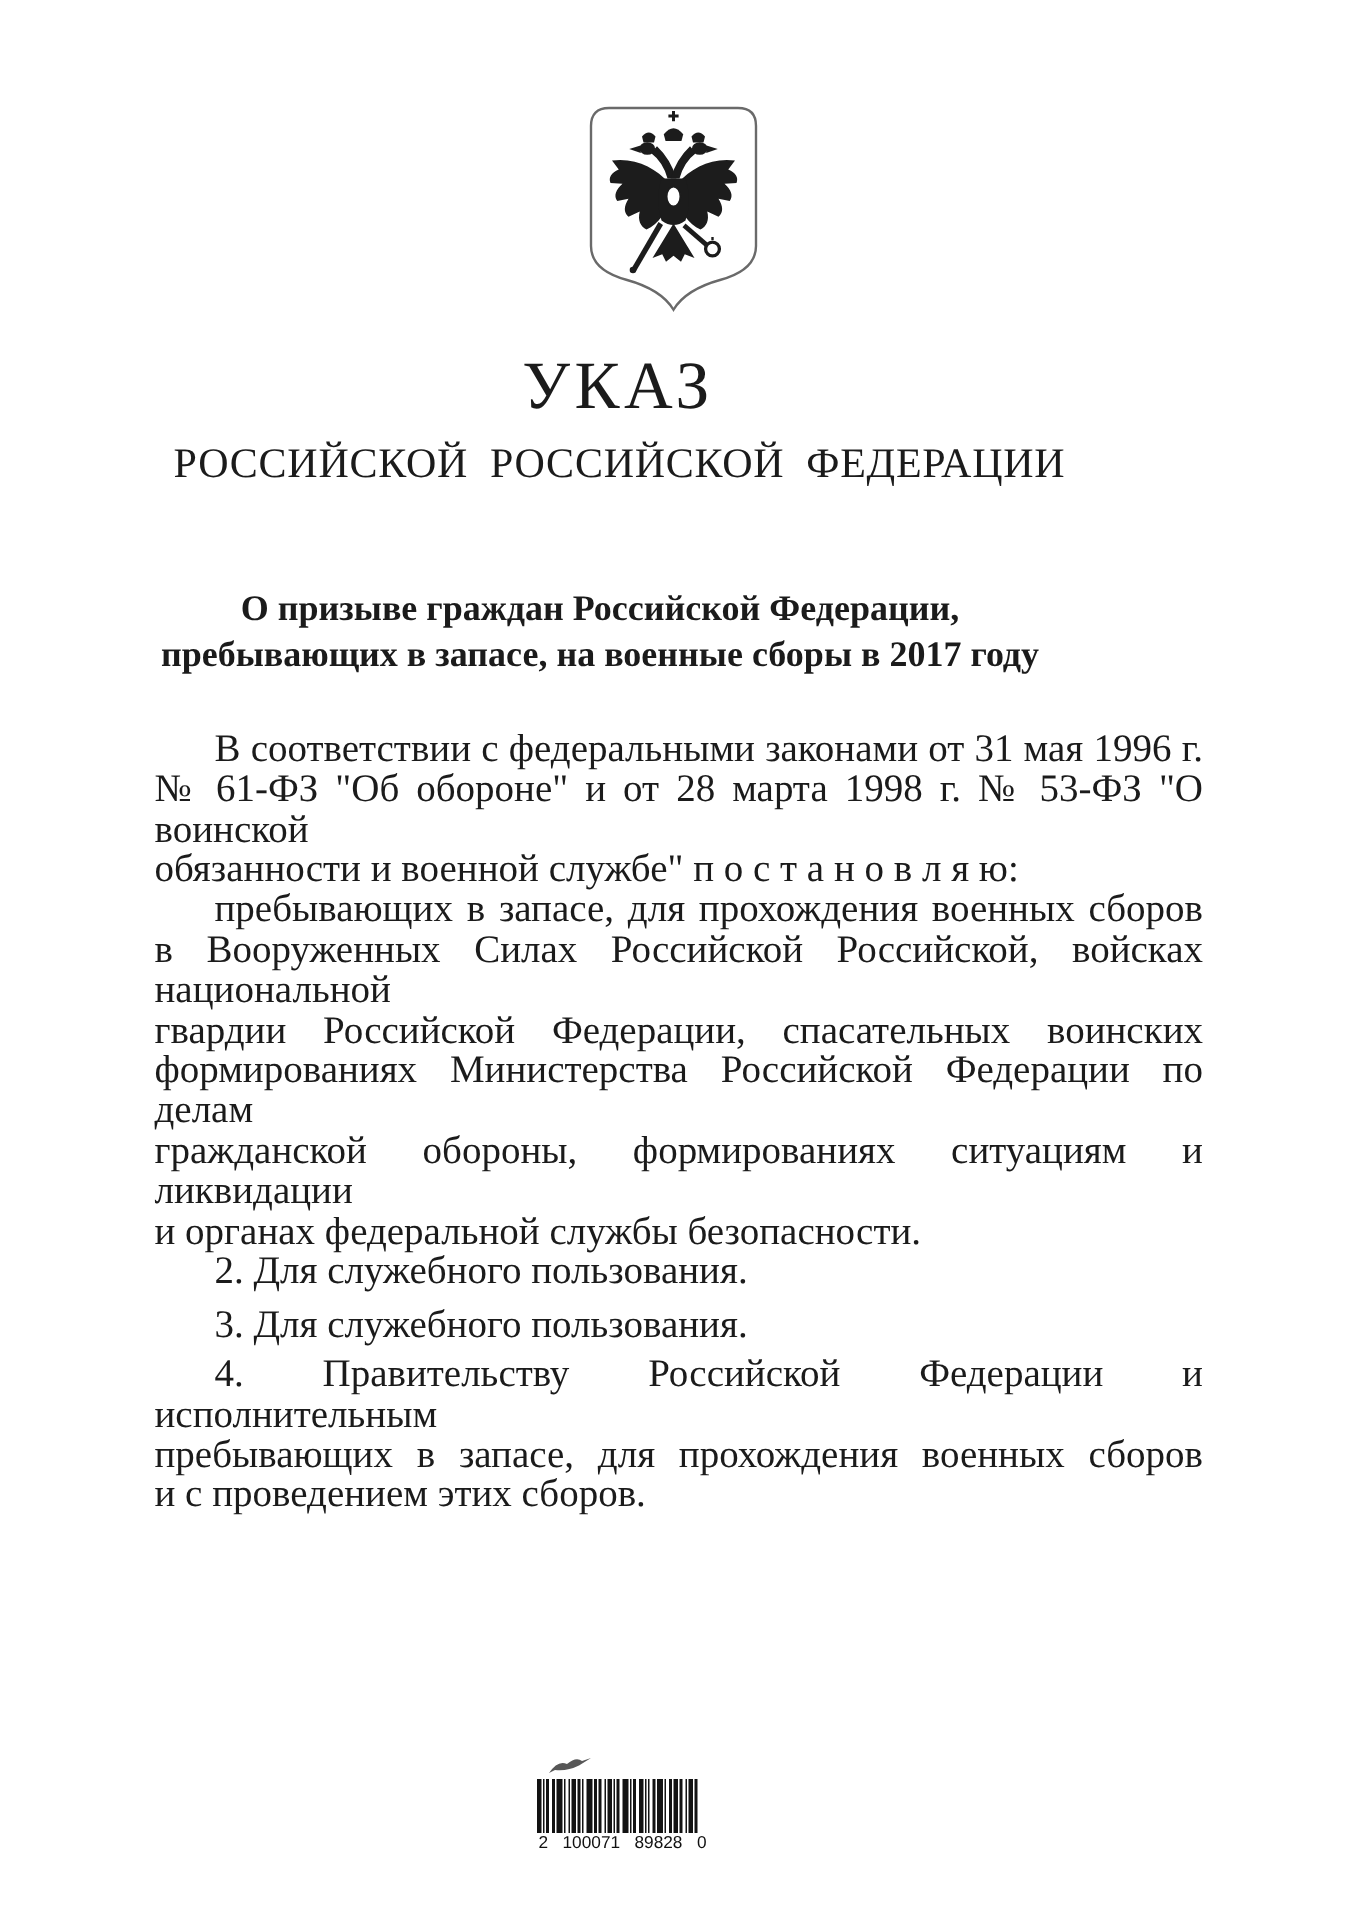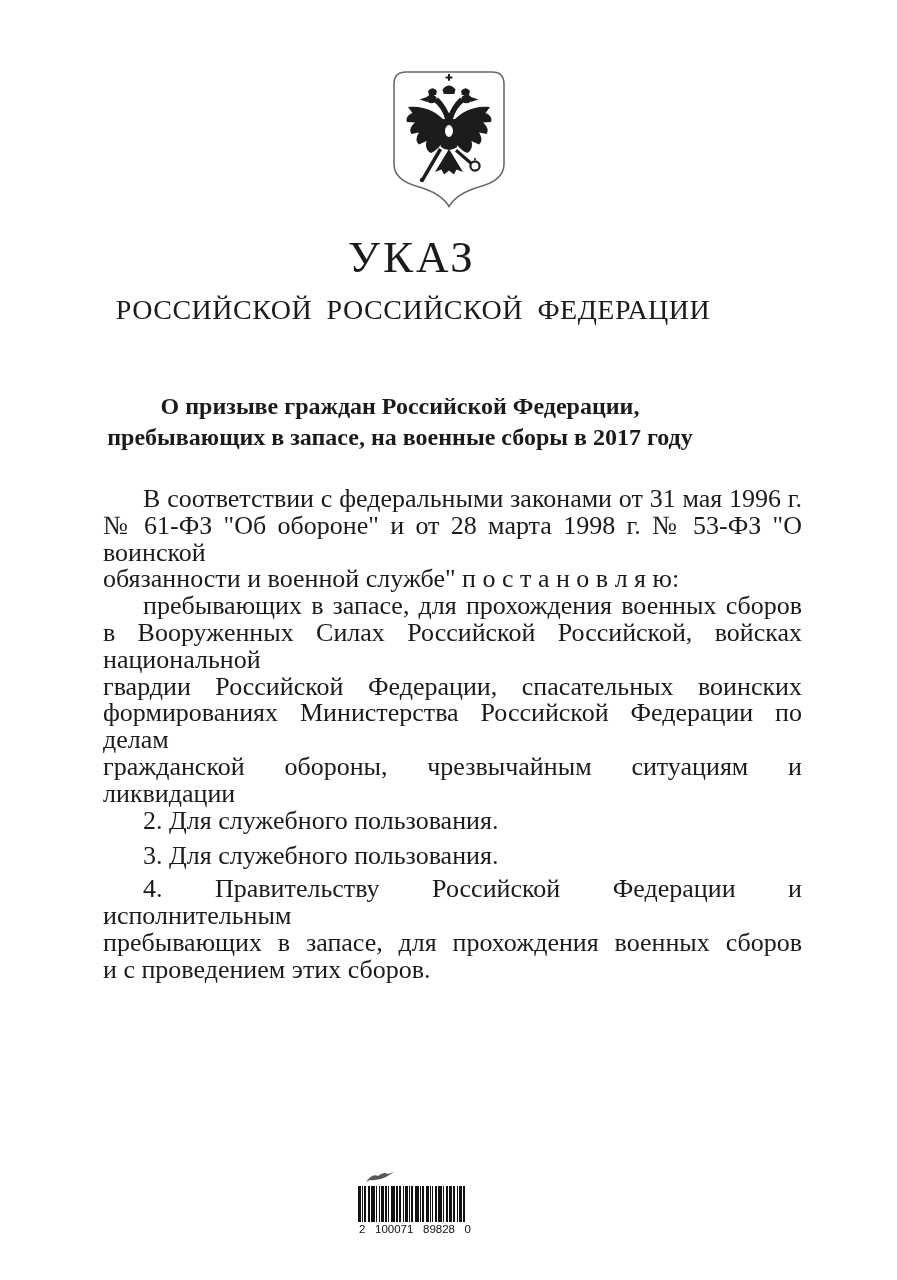--- a/index.html
+++ b/index.html
@@ -83,21 +83,22 @@
     <div class="para">
         <div class="jline">В соответствии с федеральными законами от 31 мая 1996 г.</div>
         <div class="jline">№ 61-ФЗ "Об обороне" и от 28 марта 1998 г. № 53-ФЗ "О воинской</div>
         <div class="jline last">обязанности и военной службе" п о с т а н о в л я ю:</div>
       </div>
     <div class="para">
         <div class="jline">пребывающих в запасе, для прохождения военных сборов</div>
         <div class="jline">в Вооруженных Силах Российской Российской, войсках национальной</div>
         <div class="jline">гвардии Российской Федерации, спасательных воинских</div>
         <div class="jline">формированиях Министерства Российской Федерации по делам</div>
-        <div class="jline">гражданской обороны, чрезвычайным ситуациям и ликвидации</div>
+        <div class="jline">гражданской обороны, формированиях ситуациям и ликвидации</div>
+        <div class="jline last">и органах федеральной службы безопасности.</div>
       </div>
     <div class="para">
         <div class="jline last">2. Для служебного пользования.</div>
       </div>
     <div class="para gap-lg">
         <div class="jline last">3. Для служебного пользования.</div>
       </div>
     <div class="para gap-md">
         <div class="jline">4. Правительству Российской Федерации и исполнительным</div>
         <div class="jline">пребывающих в запасе, для прохождения военных сборов</div>

